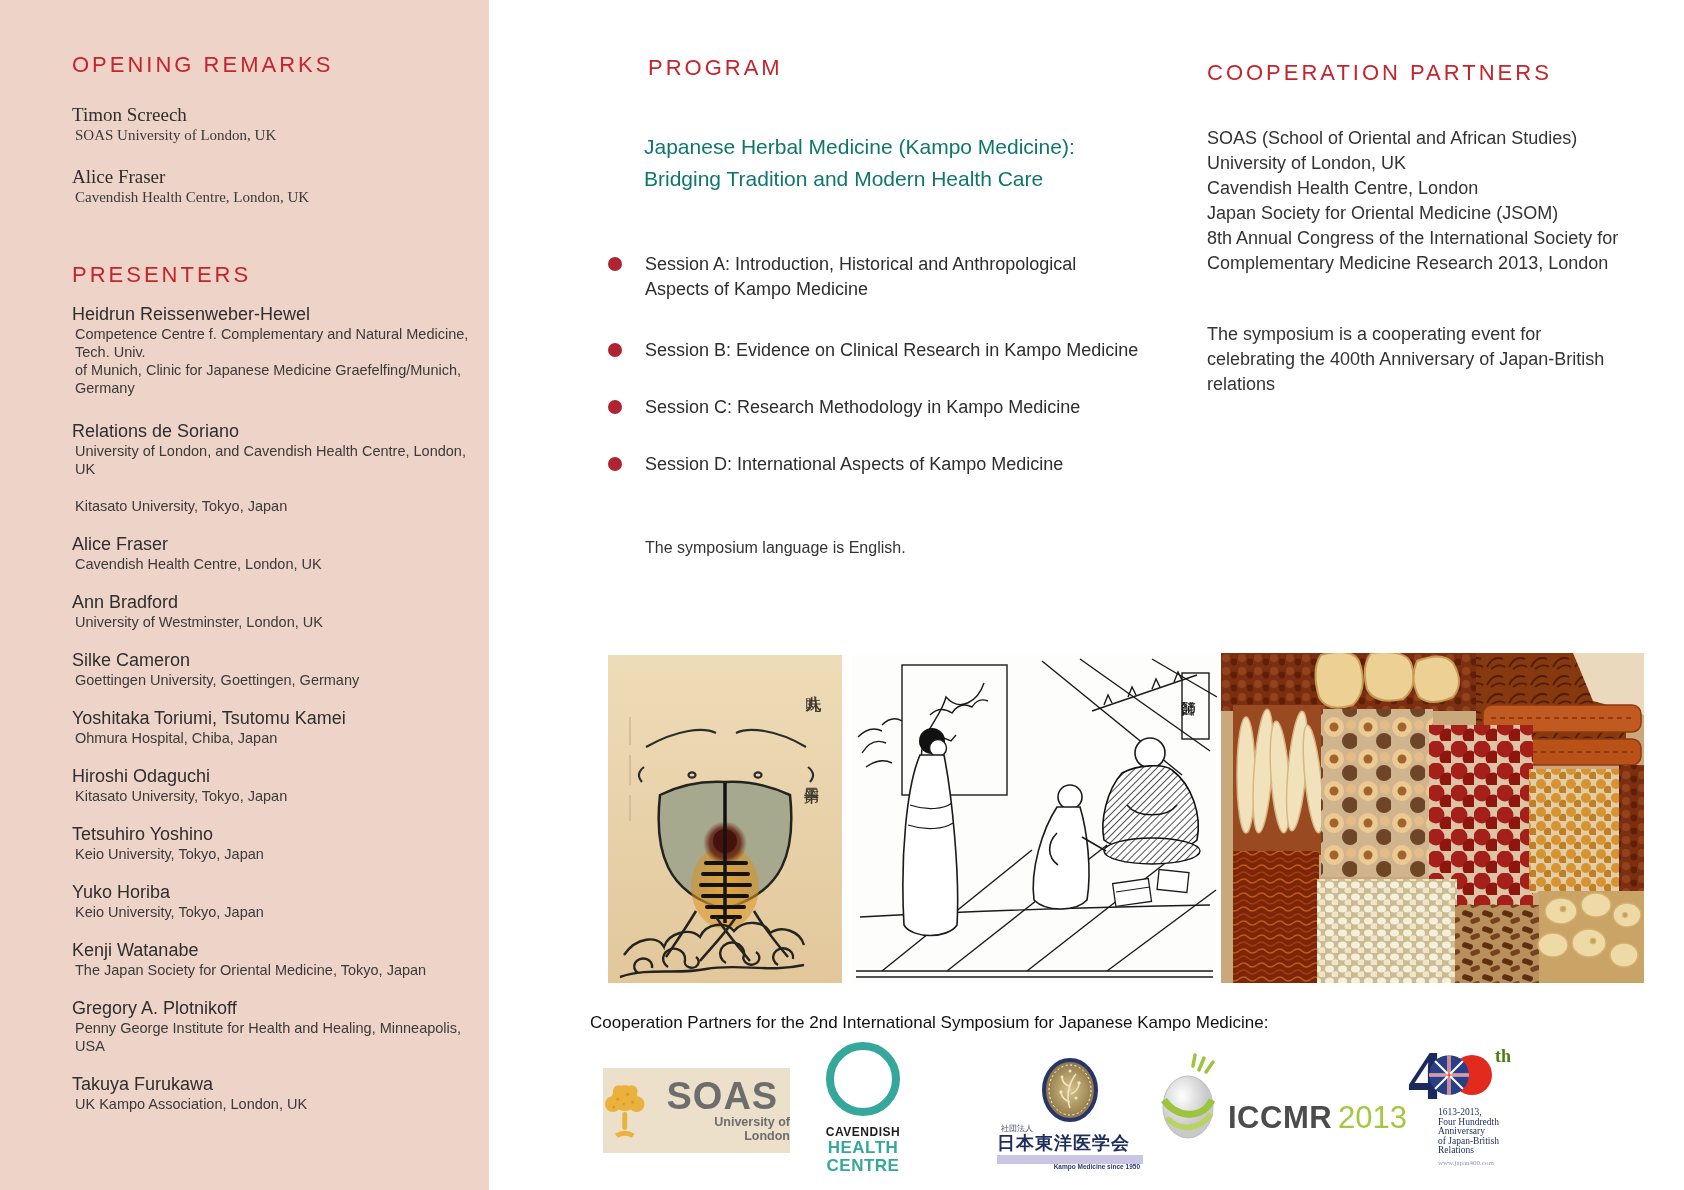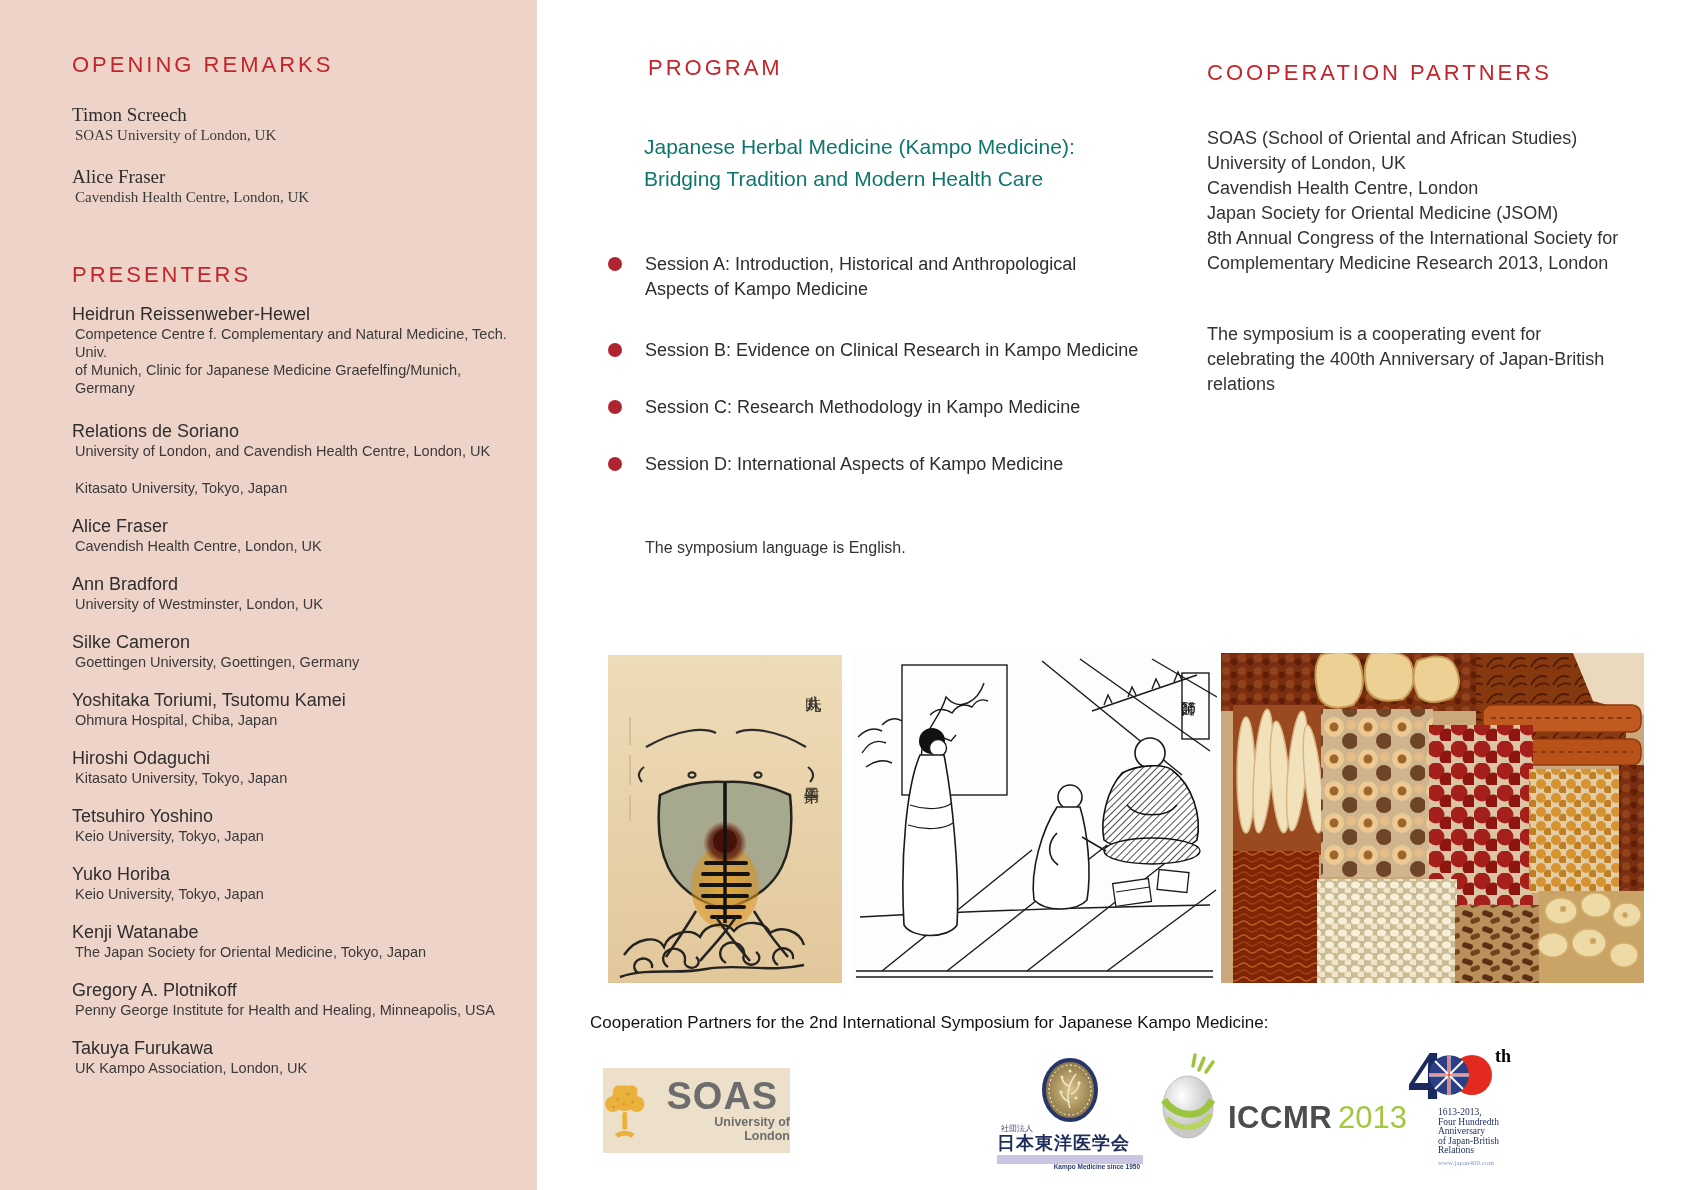--- a/index.html
+++ b/index.html
@@ -1,21 +1,21 @@
 <!DOCTYPE html>
 <html><head>
 <meta charset="utf-8">
 <style>
   html,body{margin:0;padding:0;background:#fff;}
   #page{position:relative;width:1684px;height:1190px;background:#ffffff;overflow:hidden;
         font-family:"Liberation Sans","DejaVu Sans",sans-serif;color:#333;}
   .pre{white-space:pre-line;}
 
   
-  .pink-panel{position:absolute;left:0;top:0;width:537px;height:1190px;background:#eed3c9;
+  .pink-panel{position:absolute;left:0;top:0;width:489px;height:1190px;background:#eed3c9;
               box-sizing:border-box;padding:52px 18px 0 72px;}
   .sec-heading{font-size:22px;letter-spacing:3px;color:#c4242b;font-weight:400;}
   .person{margin-bottom:19px;}
   .person-name{font-size:18px;line-height:21px;color:#2e2e2e;}
   .person-affil{font-size:14.5px;line-height:18px;color:#3a3a3a;margin-left:3px;}
   .opening .person{margin-bottom:22px;font-family:Liberation Serif, serif;}
   .opening .person-name{font-size:19px;line-height:22px;}
   .opening .person-affil{font-size:15px;line-height:18px;}
   .opening{margin-top:26px;}
   .presenters-heading{margin-top:56px;}
@@ -71,21 +71,21 @@
   .logo-iccmr{left:1160px;top:1052px;display:flex;align-items:flex-end;gap:6px;}
   .iccmr-word{font-size:31px;font-weight:bold;color:#4c4c4c;letter-spacing:.5px;padding-bottom:6px;}
   .iccmr-year{font-size:31px;color:#a3c83f;padding-bottom:6px;}
 
   .logo-japan400{left:1408px;top:1050px;width:175px;font-family:"Liberation Serif","DejaVu Serif",serif;}
   .j4-row{position:relative;height:54px;}
   .j4-four{position:absolute;left:0;top:-14px;font-size:70px;font-weight:bold;color:#1b2a5e;}
   .j4-circle{position:absolute;top:5px;width:40px;height:40px;border-radius:50%;}
   .j4-red{left:44px;background:#e32a1e;}
   .j4-blue{left:21px;z-index:2;}
-  .j4-th{position:absolute;left:87px;top:-4px;font-size:18px;font-weight:bold;color:#000000;}
+  .j4-th{position:absolute;left:87px;top:-4px;font-size:18px;font-weight:bold;color:#4d7c0f;}
   .j4-lines{margin:4px 0 0 30px;font-size:9.5px;line-height:9.5px;color:#1b2a5e;}
   .j4-url{margin:3px 0 0 30px;font-size:7px;color:#8a97c0;}
 </style>
 </head>
 <body>
 
 <div id="page">
 
   <div class="pink-panel">
     <div class="sec-heading">OPENING REMARKS</div>
@@ -451,20 +451,26 @@
         <circle cx="11" cy="25" r="1.4"></circle>
           <circle cx="21" cy="22" r="1.4"></circle>
       </g>
     </svg>
     <div>
       <div class="soas-word">SOAS</div>
       <div class="soas-sub">University of London</div>
     </div>
   </div>
 
+  <div class="logo logo-cavendish">
+    <div class="cav-ring"></div>
+    <div class="cav-l1">CAVENDISH</div>
+    <div class="cav-l2">HEALTH</div>
+    <div class="cav-l3">CENTRE</div>
+  </div>
 
   <div class="logo logo-jsom">
     <svg class="jsom-oval" width="56" height="64" viewBox="0 0 56 64">
       <defs>
         <radialGradient id="gGold">
             <stop offset="0" stop-color="#d8c490"></stop>
             <stop offset="1" stop-color="#8a7340"></stop>
           </radialGradient>
       </defs>
       <ellipse cx="28" cy="32" rx="26" ry="30" fill="url(#gGold)" stroke="#27356b" stroke-width="4"></ellipse>

